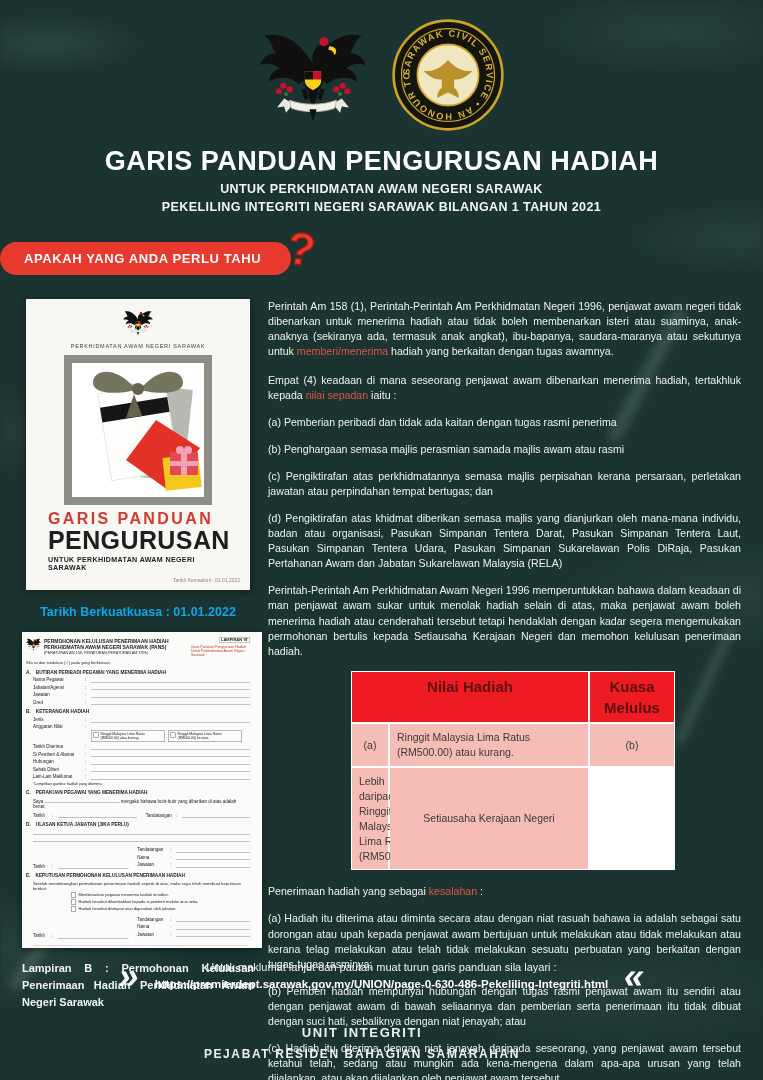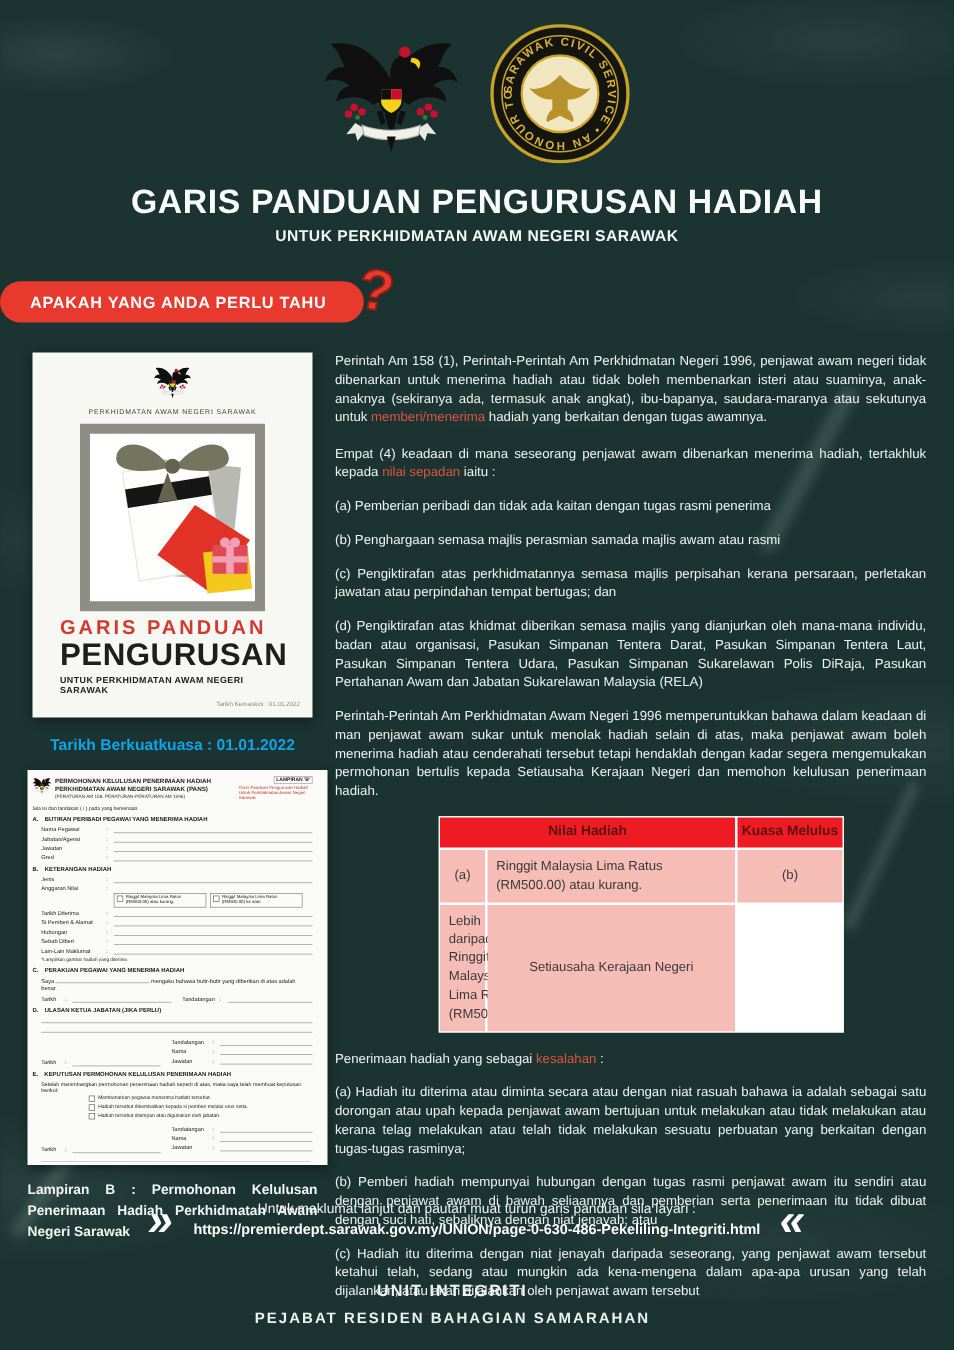--- a/index.html
+++ b/index.html
@@ -82,21 +82,21 @@
   .f-sb-right{width:52%;}
   .f-sb-right .f-row{margin-left:0;}
   .f-echk{display:flex;gap:5px;align-items:flex-start;margin:3px 0 3px 90px;font-size:8px;}
   .f-foot{border-bottom:1px solid #bbb;height:7px;margin:6px 4px 0 14px;}
 
   .form-caption{font-size:11px;font-weight:bold;line-height:1.55;text-align:justify;margin-top:12px;color:#f2f5f3;}
 
   
   .gift-table{width:322px;margin:2px 0 14px 83px;background:#fff;border:1px solid #fff;
     display:grid;grid-template-columns:36px 198px 1fr;gap:2px;}
-  .gt-head{background:#ee1b23;color:#5d1012;font-weight:bold;font-size:11px;text-align:center;padding:4px 2px;}
+  .gt-head{background:#ee1b23;color:#5d1012;font-weight:bold;font-size:15px;text-align:center;padding:4px 2px;}
   .gt-head.span2{grid-column:1 / span 2;}
   .gt-cell{background:#f6bcb6;color:#3a3a3a;font-size:10.5px;padding:6px 7px;display:flex;align-items:center;text-align:left;}
   .gt-no{justify-content:center;}
   .gt-auth{justify-content:center;text-align:center;}
 
   
   .cta{position:absolute;left:0;top:958px;width:763px;display:flex;justify-content:center;align-items:center;gap:16px;}
   .chev{font-size:36px;font-weight:bold;color:#fff;transform:skewX(-10deg);line-height:1;}
   .cta-text{text-align:center;line-height:1.5;}
   .cta1{font-size:11px;color:#f0f3f2;}
@@ -171,20 +171,21 @@
       <text font-size="10.5" letter-spacing="1.6" fill="#d9b23c" font-weight="bold" font-family="Liberation Sans, sans-serif">
         <textPath href="#badgeArc">SARAWAK CIVIL SERVICE • AN HONOUR TO SERVE •</textPath>
       </text>
       <circle cx="65" cy="65" r="35" fill="#f0e6c0" stroke="#c9a227" stroke-width="2"></circle>
       <path d="M65 48 C55 59 45 62 37 60 C44 68 52 71 58 70 L58 79 C54 83 52 87 53 91 L65 85 L77 91 C78 87 76 83 72 79 L72 70 C78 71 86 68 93 60 C85 62 75 59 65 48 Z" fill="#b8912b"></path>
     </svg>
   </div>
   <div class="poster-title">GARIS PANDUAN PENGURUSAN HADIAH</div>
   <div class="poster-sub">
     <div>UNTUK PERKHIDMATAN AWAM NEGERI SARAWAK</div>
+    <div>PEKELILING INTEGRITI NEGERI SARAWAK BILANGAN 1 TAHUN 2021</div>
   </div>
   <div class="pill-row">
     <div class="pill">
       <span>APAKAH YANG ANDA PERLU TAHU</span>
       <span class="qmark">?</span>
     </div>
   </div>
 </div>
 
 <div class="main">

